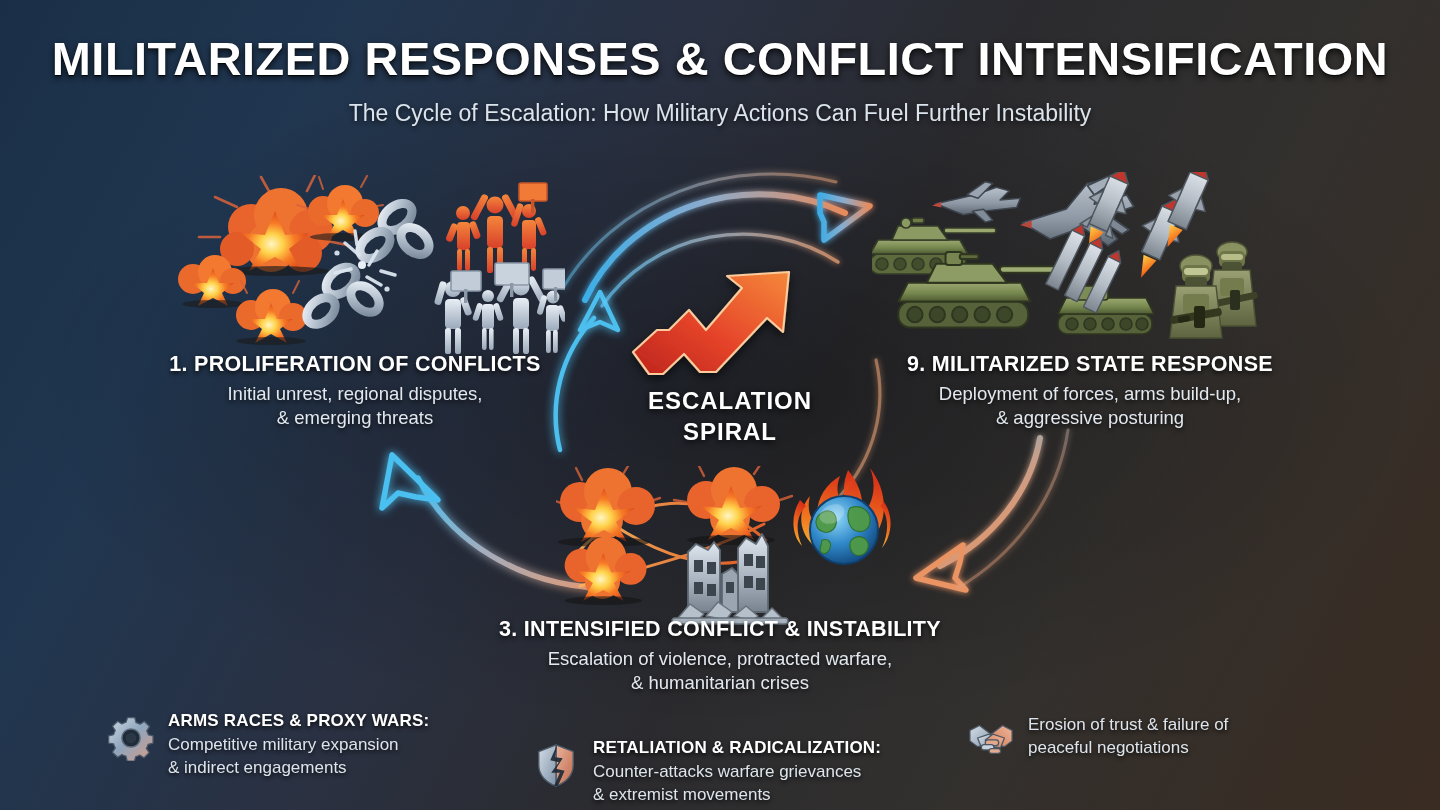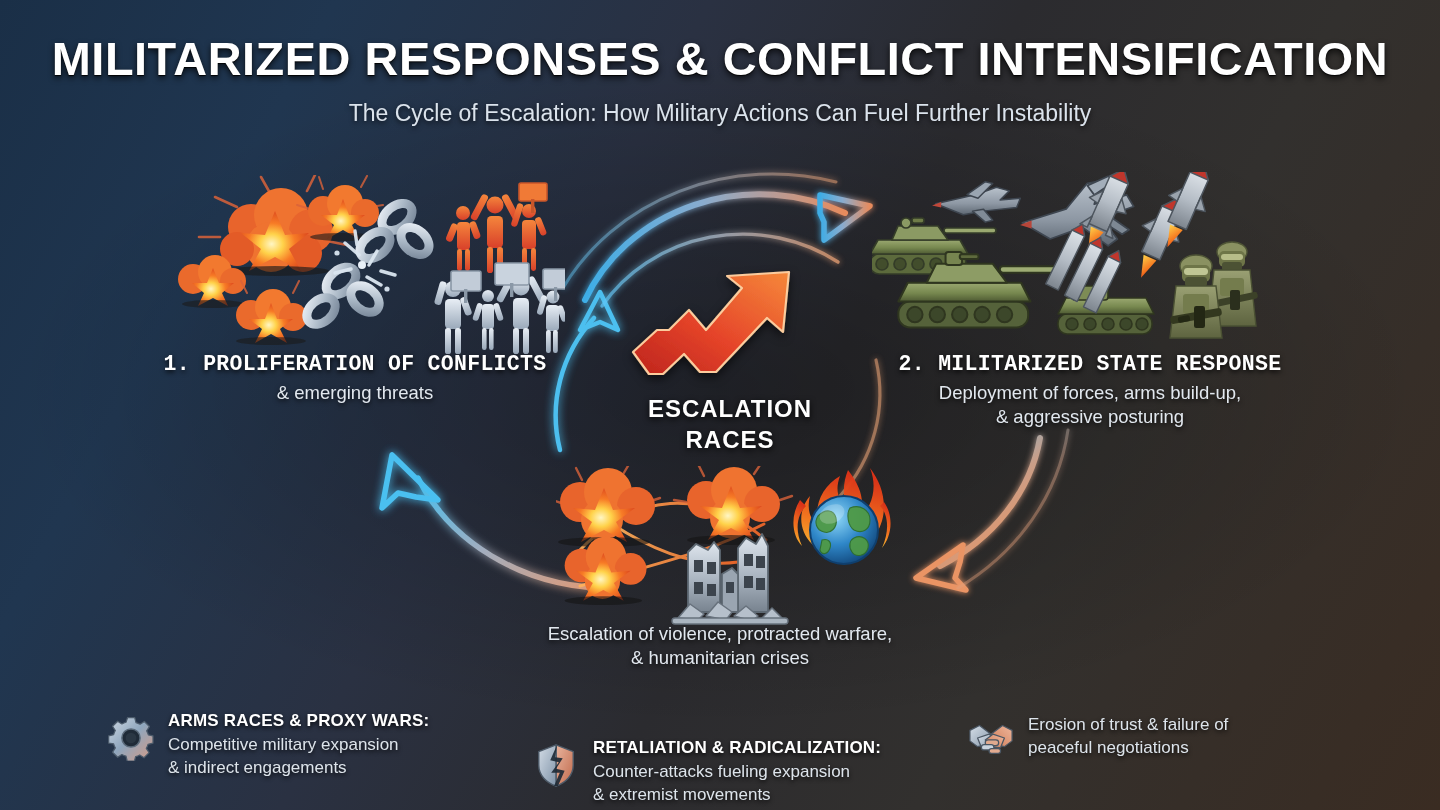--- a/index.html
+++ b/index.html
@@ -27,35 +27,34 @@
     margin-top:14px;font-size:23px;color:#dbe3ec;font-weight:400;
     text-shadow:0 2px 5px rgba(0,0,0,.7);
     text-align:center;
   }
   
   #cycle{position:absolute;left:0;top:0;width:1440px;height:810px;pointer-events:none;}
   
   .node{position:absolute;text-align:center;}
   .node .heading{
     font-size:21.5px;font-weight:bold;color:#ffffff;letter-spacing:.3px;
-    text-shadow:0 2px 5px rgba(0,0,0,.85);white-space:nowrap;font-family:Liberation Mono, monospace;
+    text-shadow:0 2px 5px rgba(0,0,0,.85);white-space:nowrap;
   }
   .node .desc{
     margin-top:5px;font-size:18.5px;line-height:1.28;color:#e2e8ef;font-weight:400;
     text-shadow:0 2px 5px rgba(0,0,0,.8);
   }
   #node1{left:75px;top:352px;width:560px;}
   #node2{left:810px;top:352px;width:560px;}
   #node3{left:440px;top:617px;width:560px;}
   
   #spiral-label{
     position:absolute;left:560px;top:385px;width:340px;text-align:center;
     font-size:24px;font-weight:bold;color:#ffffff;line-height:1.3;letter-spacing:1px;
     text-shadow:0 2px 6px rgba(0,0,0,.9);
-    margin-top:8px;
   }
   
   .illus{position:absolute;}
   
   #footer{position:absolute;left:0;top:703px;width:1440px;height:100px;}
   .fitem{position:absolute;display:flex;align-items:flex-start;gap:14px;}
   .fitem .ficon{flex:0 0 auto;width:46px;height:46px;margin-top:4px;}
   .fitem .ftext{}
   .fitem .fhead{
     font-size:17px;font-weight:bold;color:#ffffff;letter-spacing:.2px;white-space:nowrap;
@@ -612,42 +611,44 @@
         <path d="M58,26 C68,22 78,28 78,38 C78,48 70,52 62,48 C56,44 54,32 58,26 Z"></path>
         <path d="M62,56 C70,52 78,58 76,66 C74,74 64,76 60,70 C56,64 58,58 62,56 Z"></path>
       </g>
       <ellipse cx="40" cy="32" rx="13" ry="9" fill="#ffffff" opacity=".22" transform="rotate(-25 40 32)"></ellipse>
     </g>
   </svg>
 
   <div class="node" id="node1">
     <div class="heading">1. PROLIFERATION OF CONFLICTS</div>
     <div class="desc">
+      <div>Initial unrest, regional disputes,</div>
       <div>&amp; emerging threats</div>
     </div>
   </div>
 
   <div class="node" id="node2">
-    <div class="heading">2. MILITARIZED STATE RESPONSE</div>
+    <div class="heading">9. MILITARIZED STATE RESPONSE</div>
     <div class="desc">
       <div>Deployment of forces, arms build-up,</div>
       <div>&amp; aggressive posturing</div>
     </div>
   </div>
 
   <div class="node" id="node3">
+    <div class="heading">3. INTENSIFIED CONFLICT &amp; INSTABILITY</div>
     <div class="desc">
       <div>Escalation of violence, protracted warfare,</div>
       <div>&amp; humanitarian crises</div>
     </div>
   </div>
 
   <div id="spiral-label">
     <div>ESCALATION</div>
-    <div>RACES</div>
+    <div>SPIRAL</div>
   </div>
 
   <div id="footer">
 
     <div class="fitem" id="f1">
       <svg class="ficon" viewBox="0 0 48 48">
         <defs>
           <linearGradient id="gearGrad" x1="0" y1="0" x2="1" y2="1">
             <stop offset="0%" stop-color="#cfd9e4"></stop>
               <stop offset="48%" stop-color="#8fa6bd"></stop>
@@ -681,21 +682,21 @@
               <stop offset="100%" stop-color="#c06a4c"></stop>
           </linearGradient>
         </defs>
         <path d="M24,3 L42,10 V24 C42,35 34,42.5 24,46 Z" fill="url(#shRight)" stroke="#4d5a68" stroke-width="1.5" stroke-linejoin="round"></path>
         <path d="M24,3 L6,10 V24 C6,35 14,42.5 24,46 Z" fill="url(#shLeft)" stroke="#4d5a68" stroke-width="1.5" stroke-linejoin="round"></path>
         <path d="M25,3 L18,19 L27,21 L19,32 L28,32 L22,46 L26,46 L33,30 L24,28 L31,17 L23,16 Z" fill="#1e2a36" opacity=".92"></path>
       </svg>
       <div class="ftext">
         <div class="fhead">RETALIATION &amp; RADICALIZATION:</div>
         <div class="fbody">
-          <div>Counter-attacks fueling expansion</div>
+          <div>Counter-attacks warfare grievances</div>
           <div>&amp; extremist movements</div>
         </div>
       </div>
     </div>
 
     <div class="fitem" id="f3">
       <svg class="ficon" viewBox="0 0 48 48">
         <defs>
           <linearGradient id="handL" x1="0" y1="0" x2="1" y2="1">
             <stop offset="0%" stop-color="#d6dfe9"></stop>

